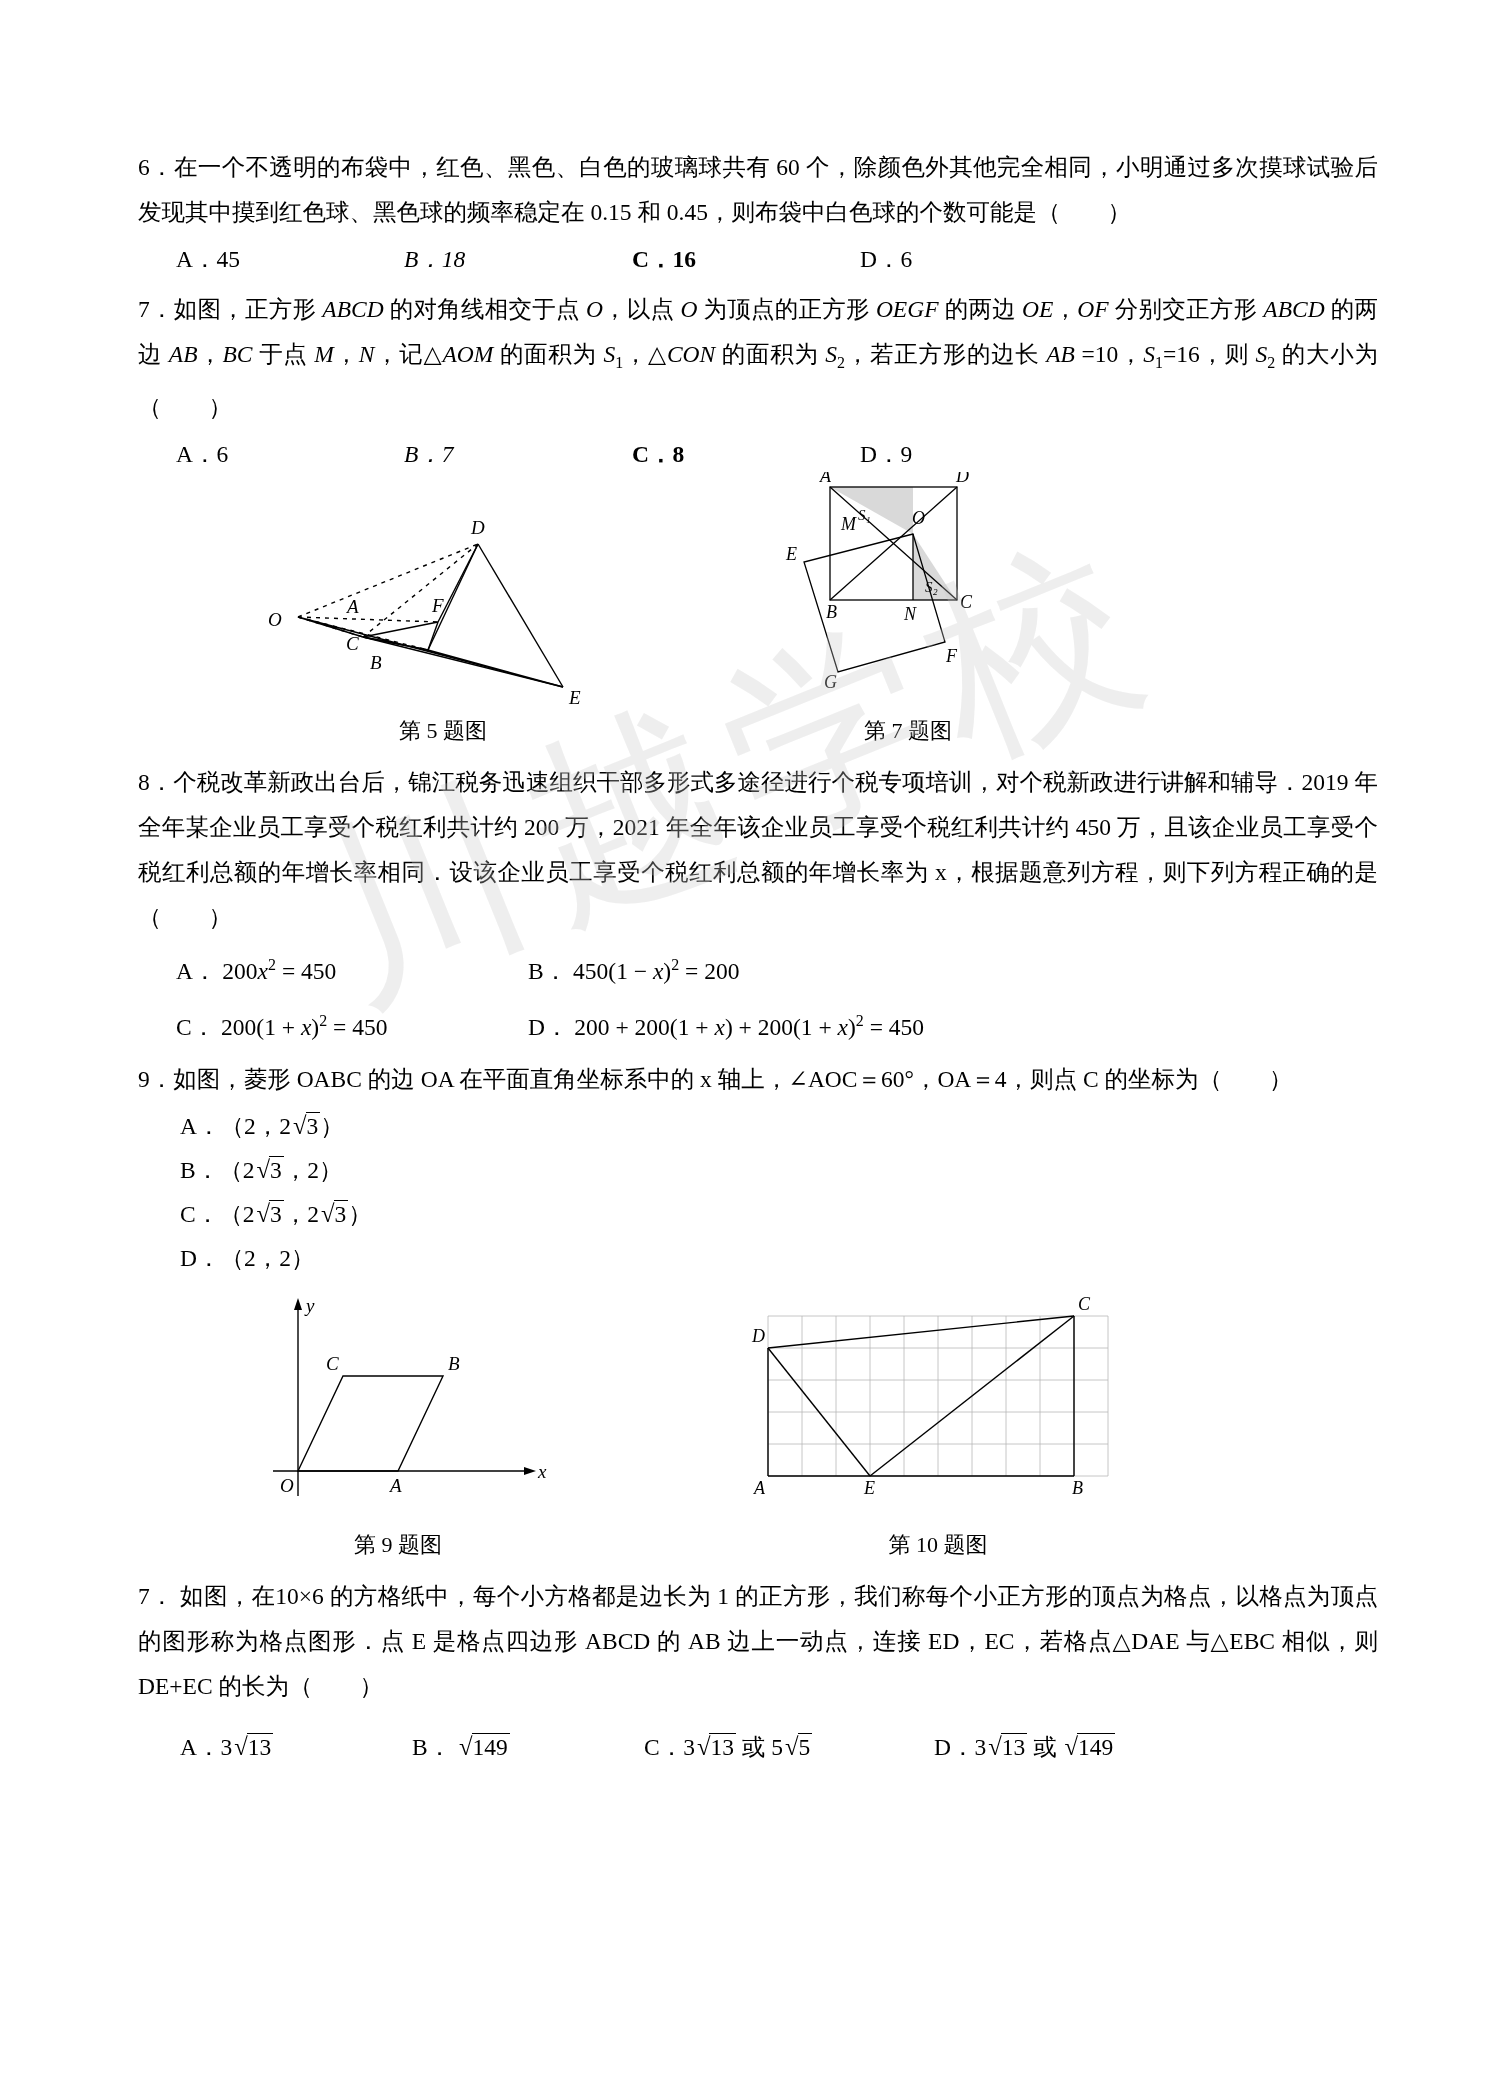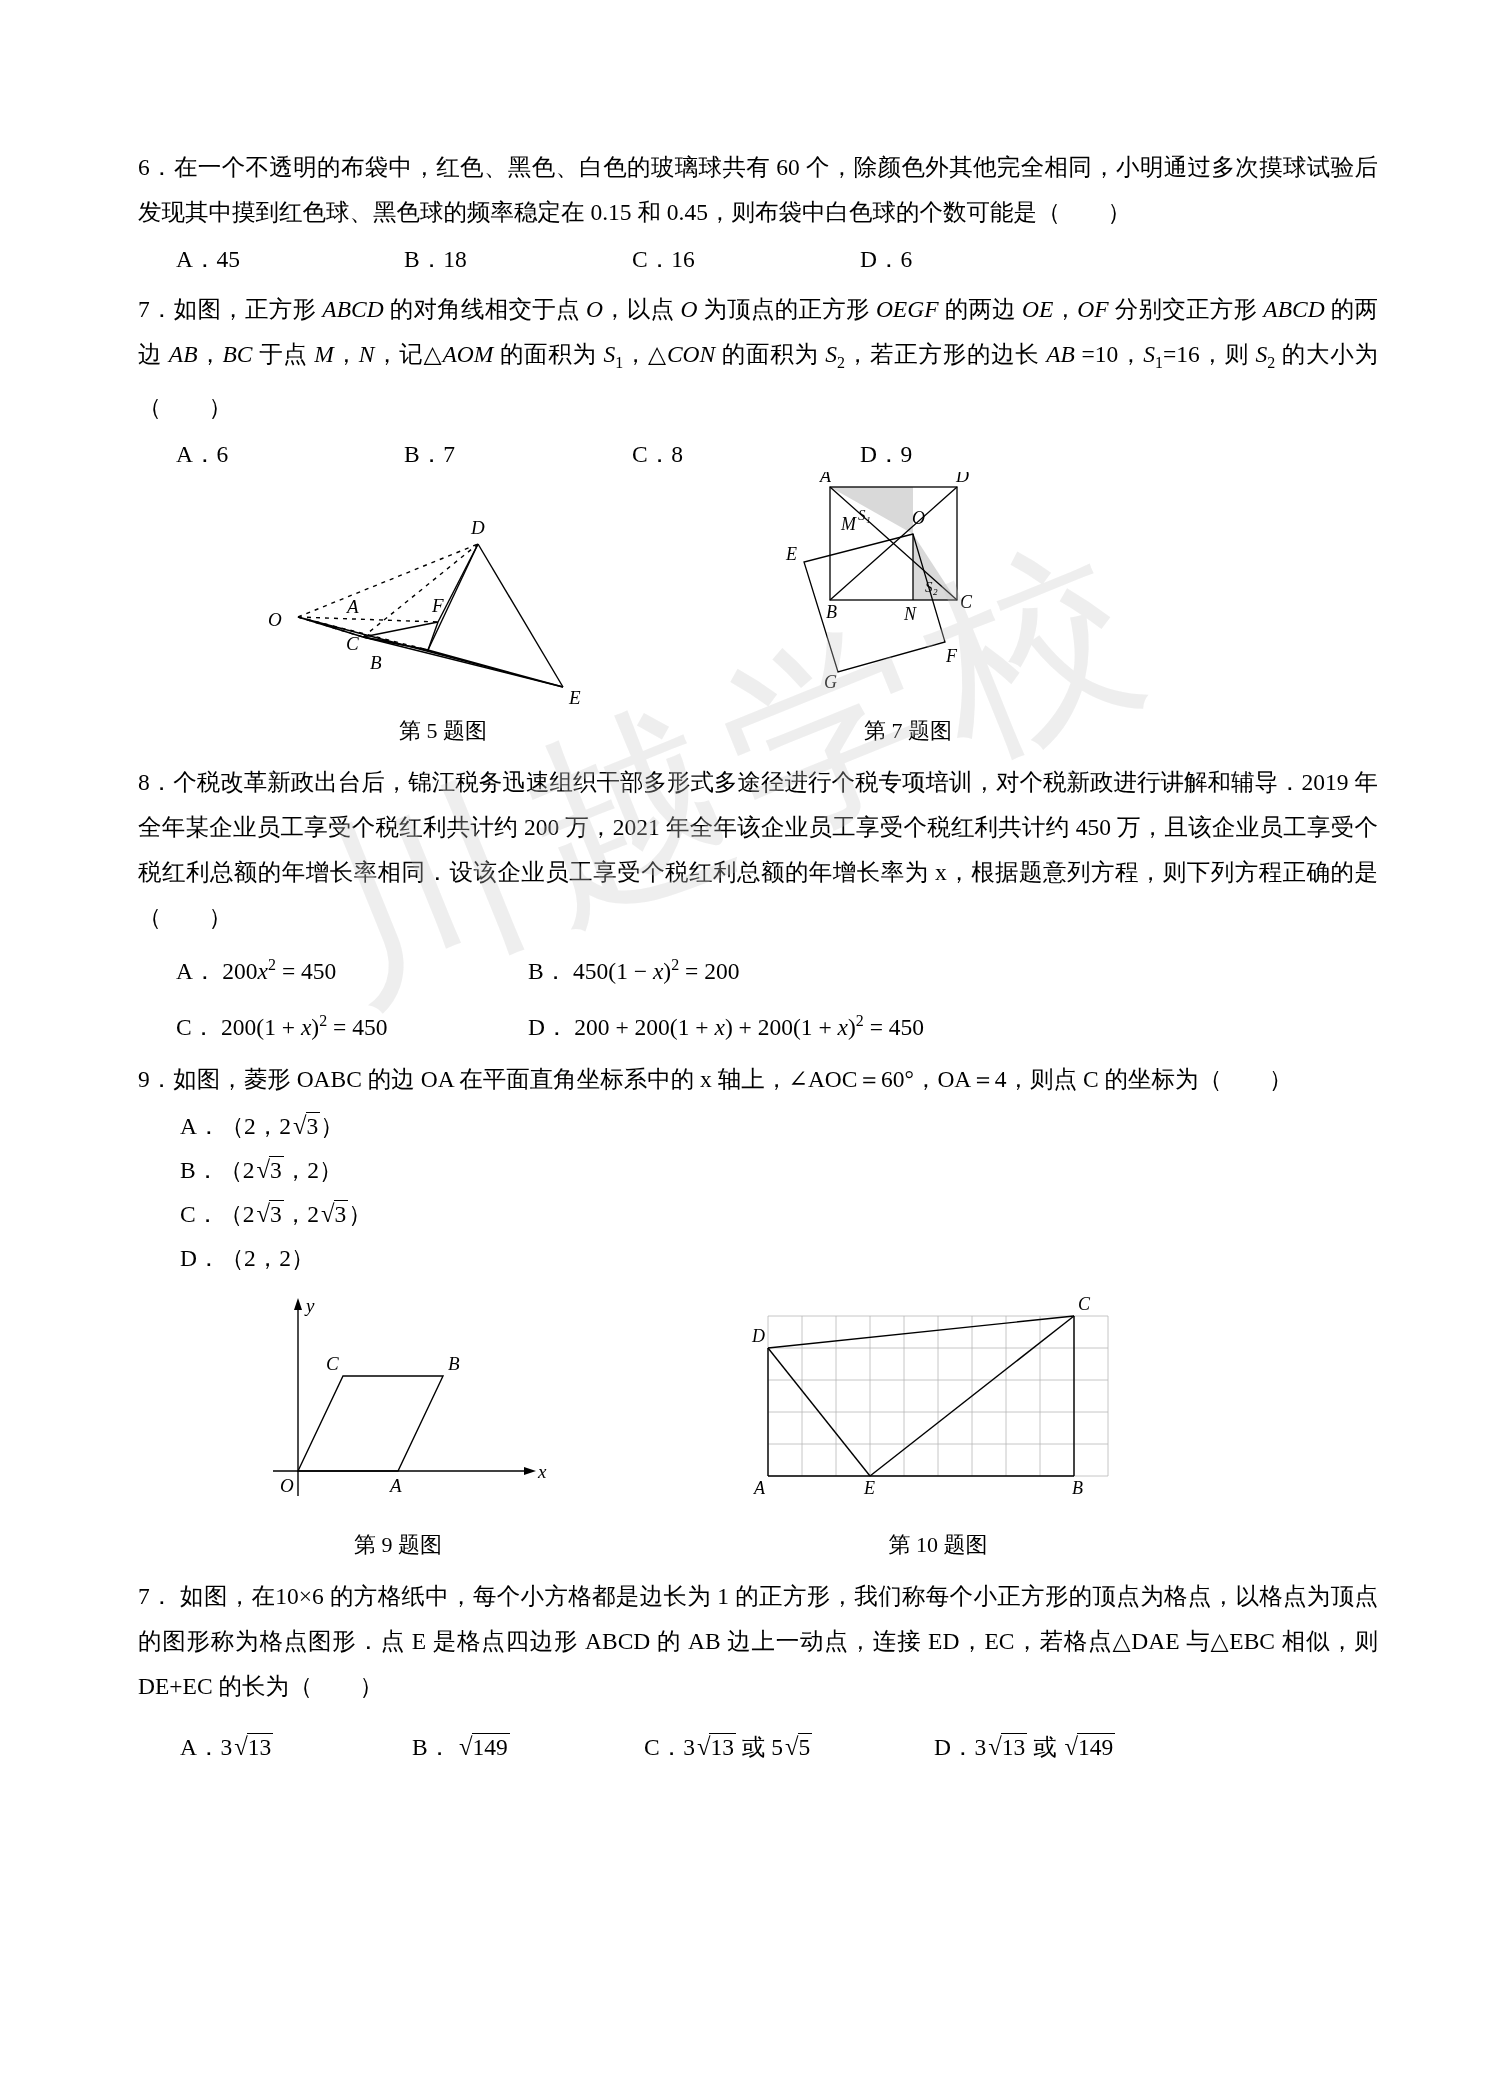--- a/index.html
+++ b/index.html
@@ -41,22 +41,22 @@
     font-size: 23.5px;
     line-height: 44px;
     display: flex;
     padding-left: 38px;
     margin-top: 2px;
   }
   .opts .o {
     display: inline-block;
   }
   .opt-w1 { width: 228px; }
-  .opt-w2 { width: 228px; }
-  .opt-w3 { width: 228px; }
+  .opt-w2 { width: 228px; font-style: italic; }
+  .opt-w3 { width: 228px; font-weight: bold; }
   .opts2 {
     font-size: 23.5px;
     line-height: 50px;
     padding-left: 38px;
   }
   .opts2 .row {
     display: flex;
   }
   .opts2 .c1 { width: 352px; }
   i, .it {

